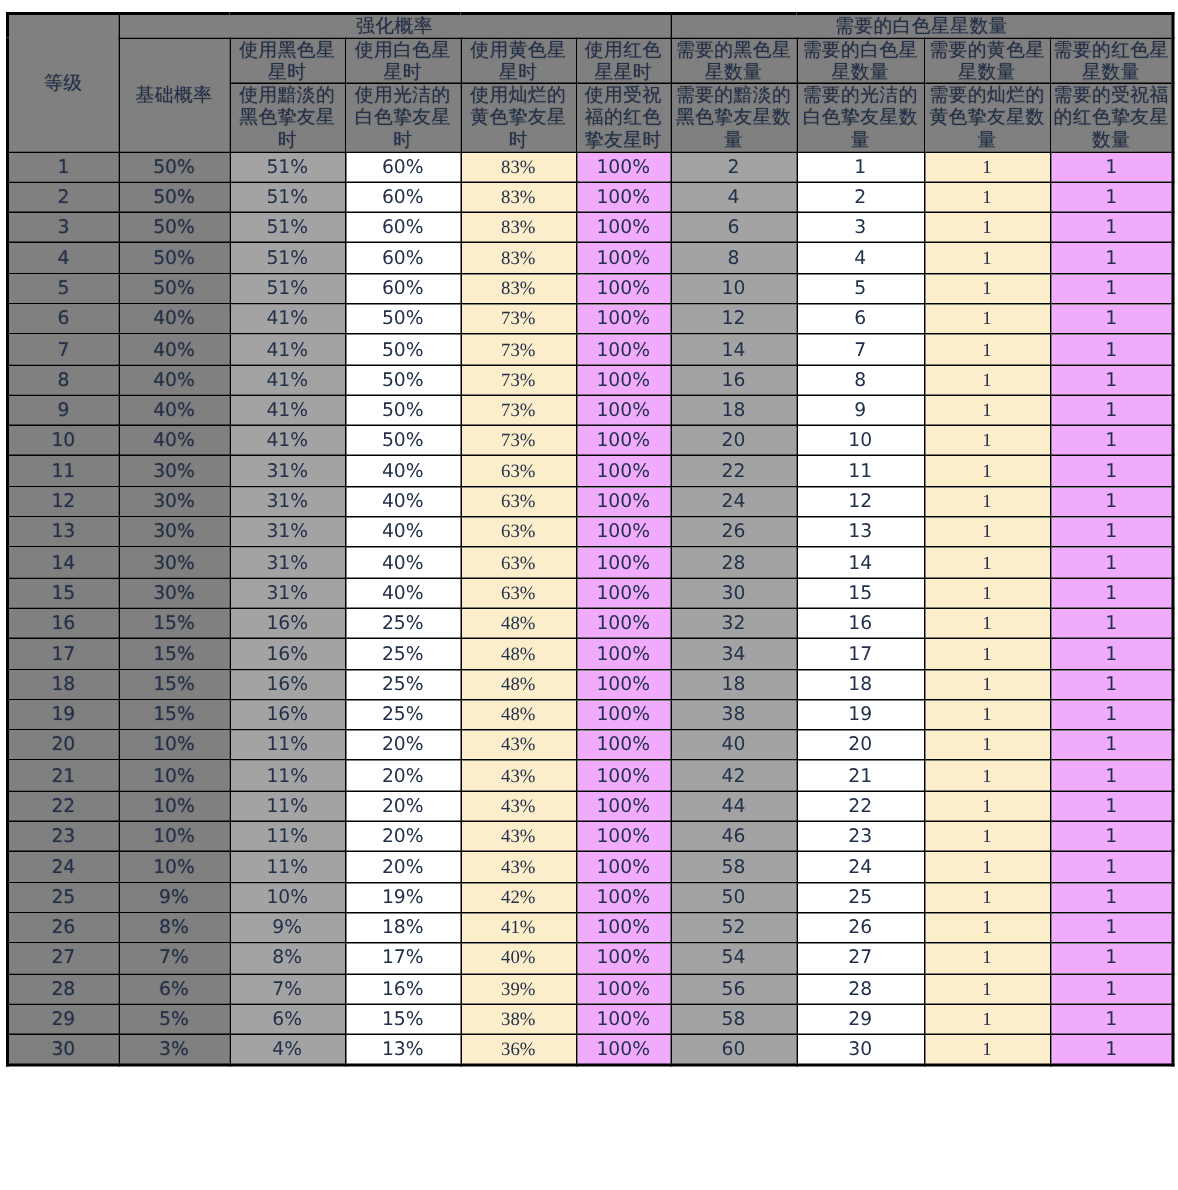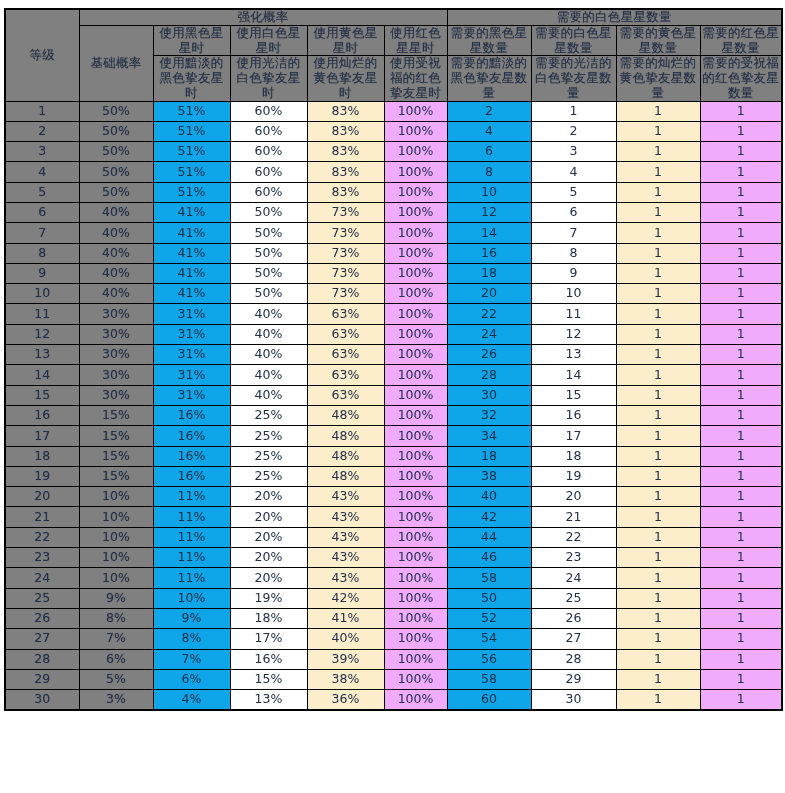--- a/index.html
+++ b/index.html
@@ -42,23 +42,23 @@
     padding: 2px 1px;
     line-height: 1.22;
     text-shadow: 0 0 1px rgba(0,0,0,0.35);
   }
   td.hd-band { font-size: 13.5px; }
   td.thick-l { border-left: 2px solid #000000; }
   td.thick-b { border-bottom: 2px solid #000000; }
 
   
   td.c-gray-dark { background: #808080; color: #ffffff; text-shadow: 0 0 1px rgba(0,0,0,0.3); }
-  td.c-gray-light { background: #0ea5e9; }
+  td.c-gray-light { background: #a3a3a3; }
   td.c-white { background: #ffffff; }
-  td.c-yellow { background: #fdeecb; }
+  td.c-yellow { background: #fdeecb; font-family: Liberation Serif, serif; }
   td.c-pink { background: #f0abfc; }
 
   tr.row td { height: 20.3px; }
 </style>
 </head>
 <body>
 
 <div id="root">
   <table class="grid">
     <colgroup>

